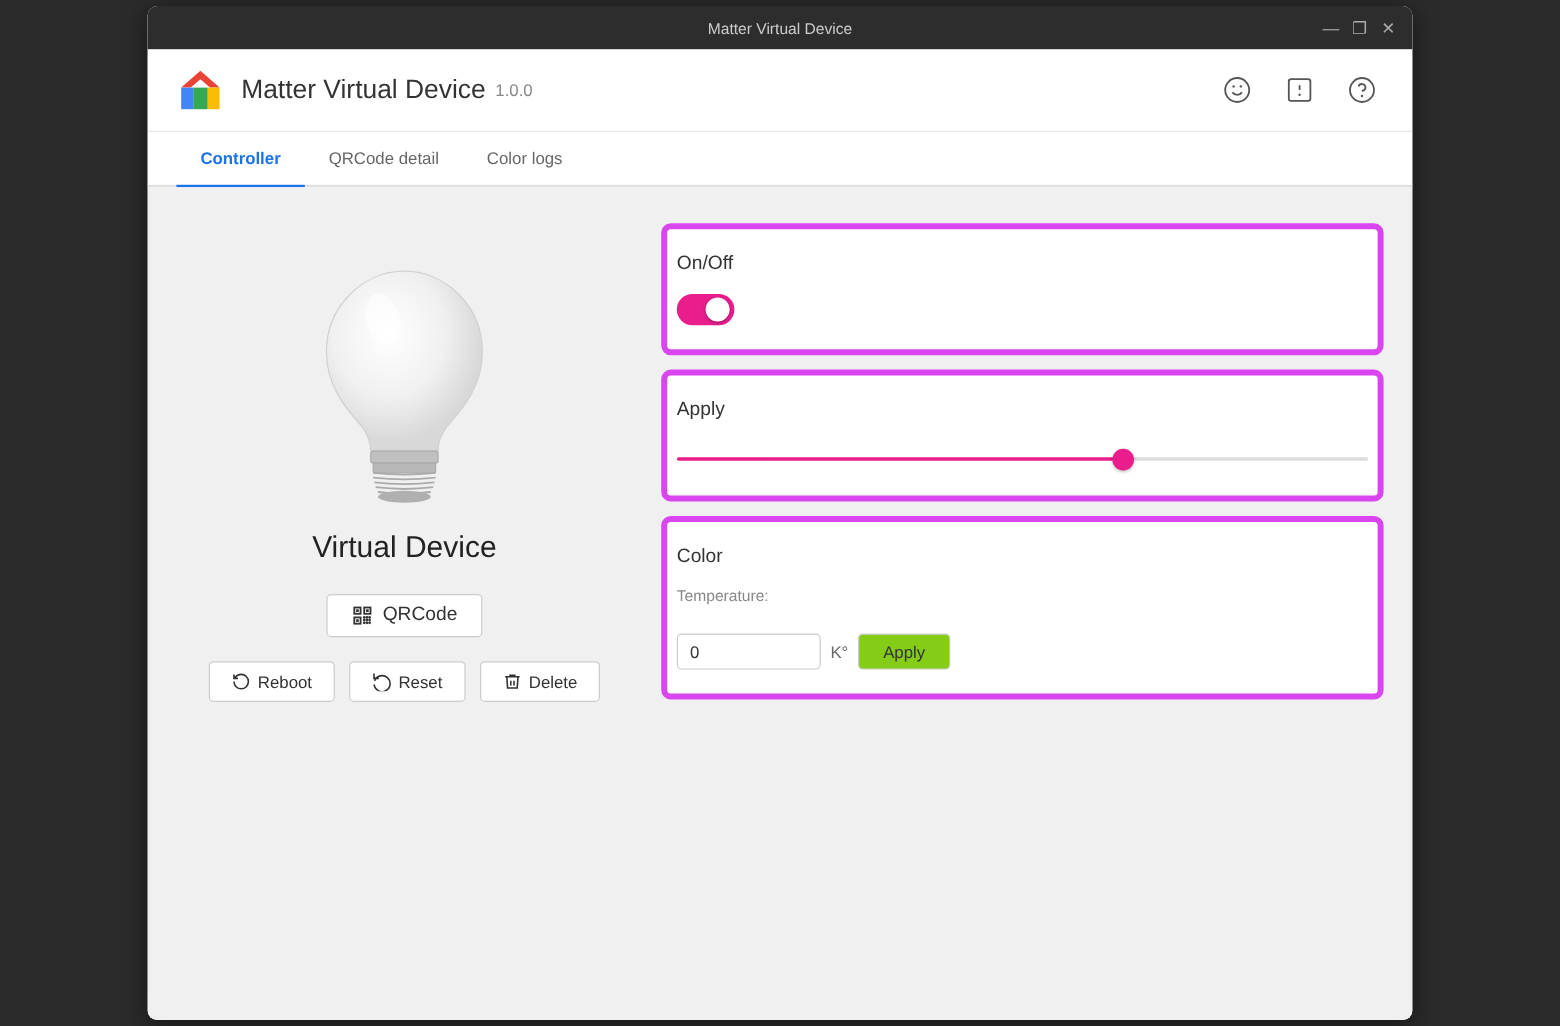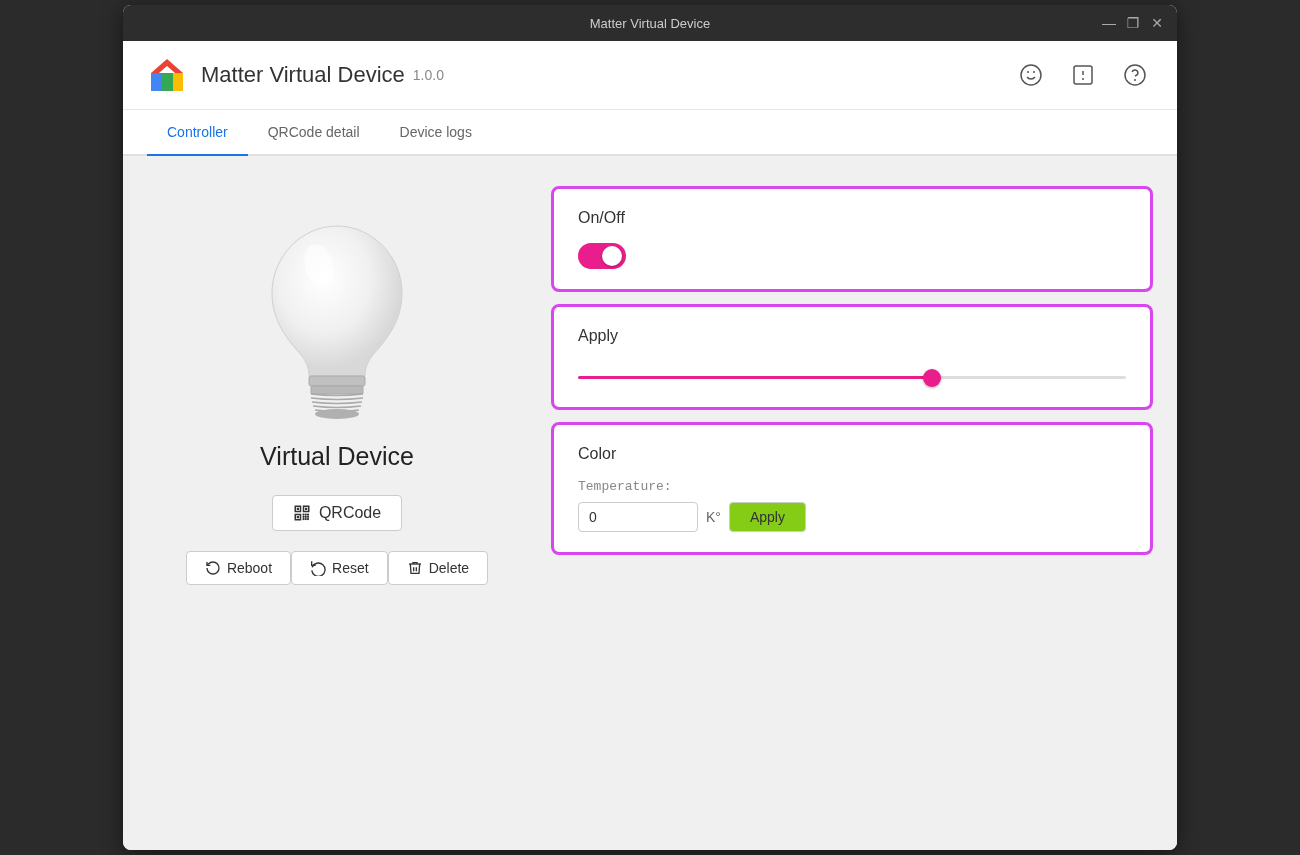--- a/index.html
+++ b/index.html
@@ -116,21 +116,21 @@
       cursor: pointer;
       font-size: 14px;
       color: #666;
       border-bottom: 2px solid transparent;
       margin-bottom: -2px;
       white-space: nowrap;
     }
     .tab.active {
       color: #1a73e8;
       border-bottom: 2px solid #1a73e8;
-      font-weight: 400;
+      font-weight: 700;
     }
 
     
     .content {
       flex: 1;
       background: #f0f0f0;
       display: flex;
       padding: 30px 24px;
       gap: 24px;
       overflow-y: auto;
@@ -177,20 +177,21 @@
       border-radius: 4px;
       background: #fff;
       cursor: pointer;
       font-size: 16px;
       color: #333;
       margin-bottom: 20px;
     }
 
     .action-buttons {
       display: flex;
+      gap: 12px;
     }
     .action-btn {
       display: flex;
       align-items: center;
       gap: 6px;
       padding: 8px 18px;
       border: 1px solid #ccc;
       border-radius: 4px;
       background: #fff;
       cursor: pointer;
@@ -202,22 +203,22 @@
     .right-panel {
       flex: 1;
       display: flex;
       flex-direction: column;
       gap: 12px;
     }
 
     .card {
       background: #ffffff;
       border-radius: 8px;
-      border: 3px solid #d946ef;
-      padding: 20px 24px;
+      border: 5px solid #d946ef;
+      padding: 20px 8px;
     }
 
     .card-title {
       font-size: 16px;
       color: #333;
       margin-bottom: 16px;
     }
 
     
     .toggle-wrapper {
@@ -285,22 +286,21 @@
     
     .temperature-row {
       display: flex;
       align-items: center;
       gap: 8px;
       margin-top: 4px;
     }
     .temperature-label {
       font-size: 13px;
       color: #888;
-      margin-bottom: 8px;
-      font-family: Liberation Mono, monospace;
+      margin-bottom: 24px;
     }
     .temperature-input {
       width: 120px;
       padding: 6px 10px;
       border: 1px solid #ccc;
       border-radius: 4px;
       font-size: 14px;
       color: #333;
       outline: none;
     }
@@ -373,21 +373,21 @@
           <path d="M9.1 9a3 3 0 0 1 5.82 1c0 2-3 3-3 3"></path>
           <line x1="12" y1="17" x2="12.01" y2="17" stroke-width="2" stroke-linecap="round"></line>
         </svg>
       </button>
     </div>
   </div>
 
   <div class="tabs">
     <div class="tab active">Controller</div>
     <div class="tab">QRCode detail</div>
-    <div class="tab">Device logs</div>
+    <div class="tab">Color logs</div>
   </div>
 
   <div class="content">
 
     <div class="left-panel">
       <div class="bulb-container">
 
         <svg class="bulb-svg" viewBox="0 0 180 210" xmlns="http://www.w3.org/2000/svg">
 
           <defs>

